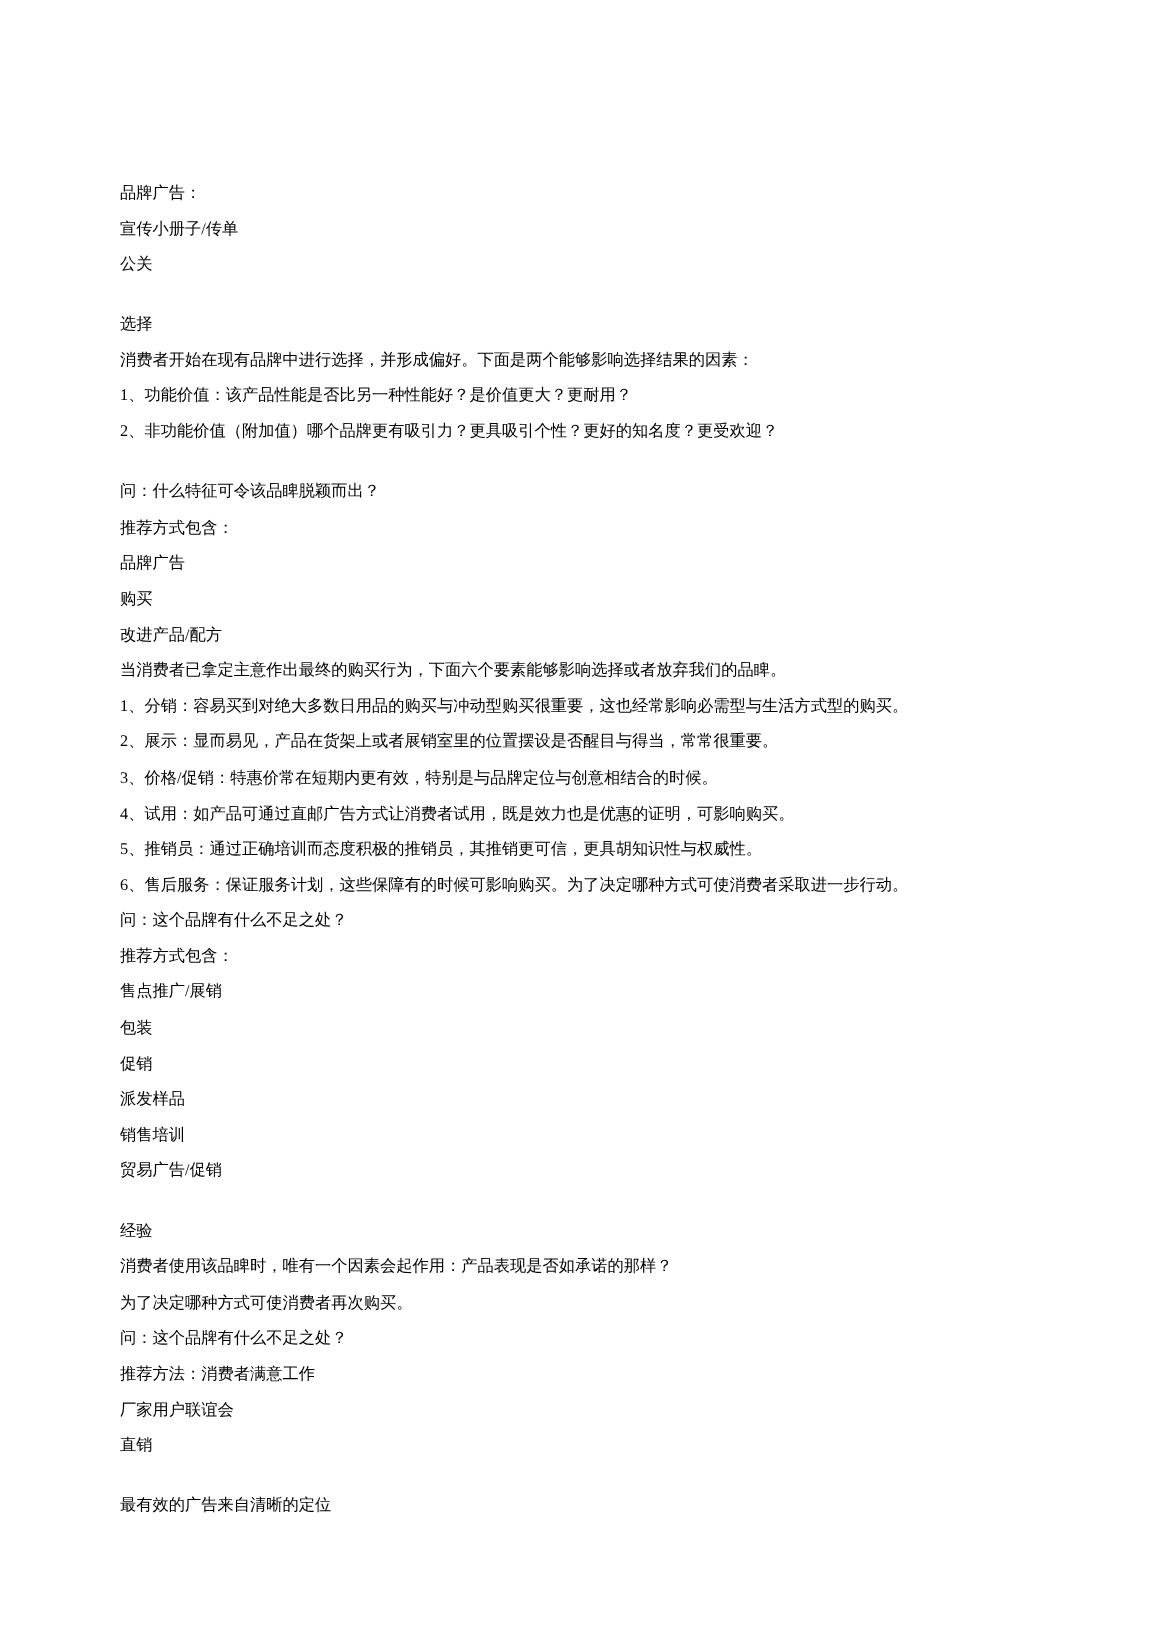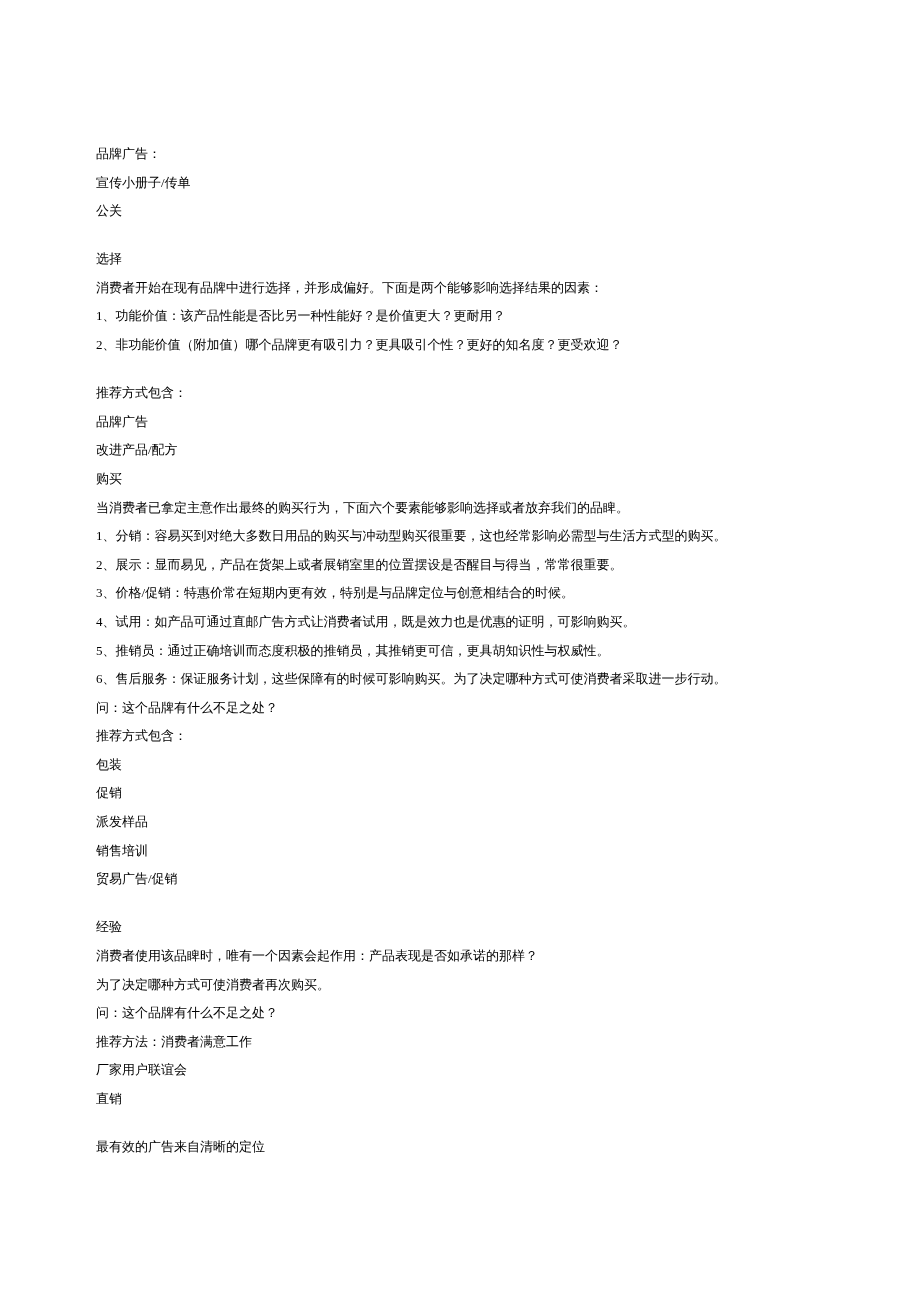--- a/index.html
+++ b/index.html
@@ -32,33 +32,35 @@
 <div class="content">
   <p>品牌广告：</p>
   <p>宣传小册子/传单</p>
   <p>公关</p>
   <div class="spacer"></div>
   <p>选择</p>
   <p>消费者开始在现有品牌中进行选择，并形成偏好。下面是两个能够影响选择结果的因素：</p>
   <p>1、功能价值：该产品性能是否比另一种性能好？是价值更大？更耐用？</p>
   <p>2、非功能价值（附加值）哪个品牌更有吸引力？更具吸引个性？更好的知名度？更受欢迎？</p>
   <div class="spacer"></div>
+  <p>问：什么特征可令该品睥脱颖而出？</p>
   <p>推荐方式包含：</p>
   <p>品牌广告</p>
+  <p>购买</p>
   <p>改进产品/配方</p>
-  <p>购买</p>
   <p>当消费者已拿定主意作出最终的购买行为，下面六个要素能够影响选择或者放弃我们的品睥。</p>
   <p>1、分销：容易买到对绝大多数日用品的购买与冲动型购买很重要，这也经常影响必需型与生活方式型的购买。</p>
   <p>2、展示：显而易见，产品在货架上或者展销室里的位置摆设是否醒目与得当，常常很重要。</p>
   <p>3、价格/促销：特惠价常在短期内更有效，特别是与品牌定位与创意相结合的时候。</p>
   <p>4、试用：如产品可通过直邮广告方式让消费者试用，既是效力也是优惠的证明，可影响购买。</p>
   <p>5、推销员：通过正确培训而态度积极的推销员，其推销更可信，更具胡知识性与权威性。</p>
   <p>6、售后服务：保证服务计划，这些保障有的时候可影响购买。为了决定哪种方式可使消费者采取进一步行动。</p>
   <p>问：这个品牌有什么不足之处？</p>
   <p>推荐方式包含：</p>
+  <p>售点推广/展销</p>
   <p>包装</p>
   <p>促销</p>
   <p>派发样品</p>
   <p>销售培训</p>
   <p>贸易广告/促销</p>
   <div class="spacer"></div>
   <p>经验</p>
   <p>消费者使用该品睥时，唯有一个因素会起作用：产品表现是否如承诺的那样？</p>
   <p>为了决定哪种方式可使消费者再次购买。</p>
   <p>问：这个品牌有什么不足之处？</p>

